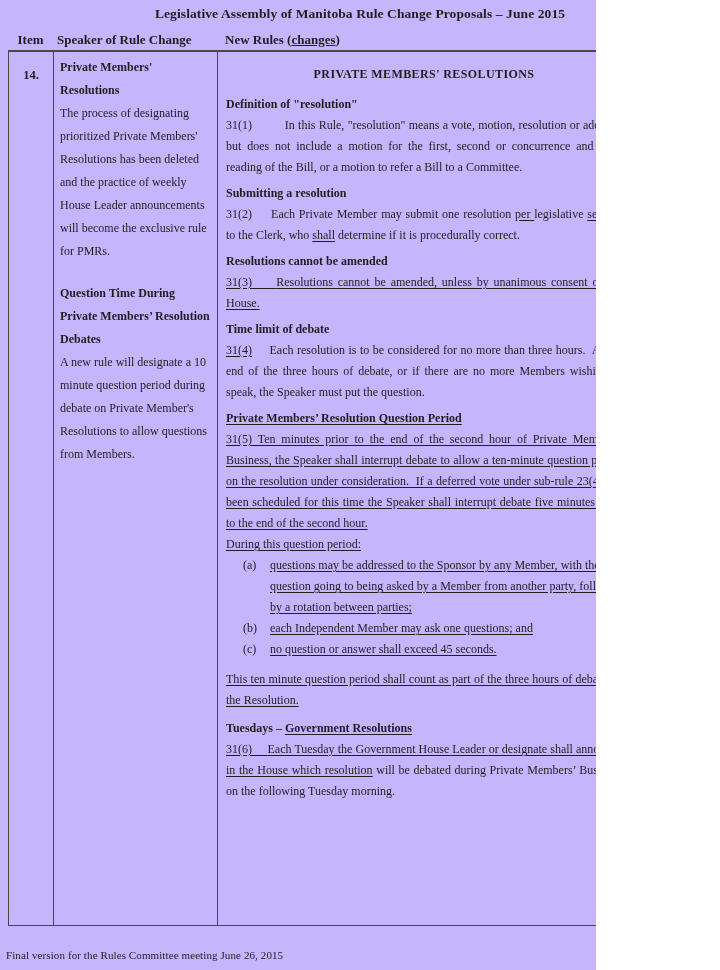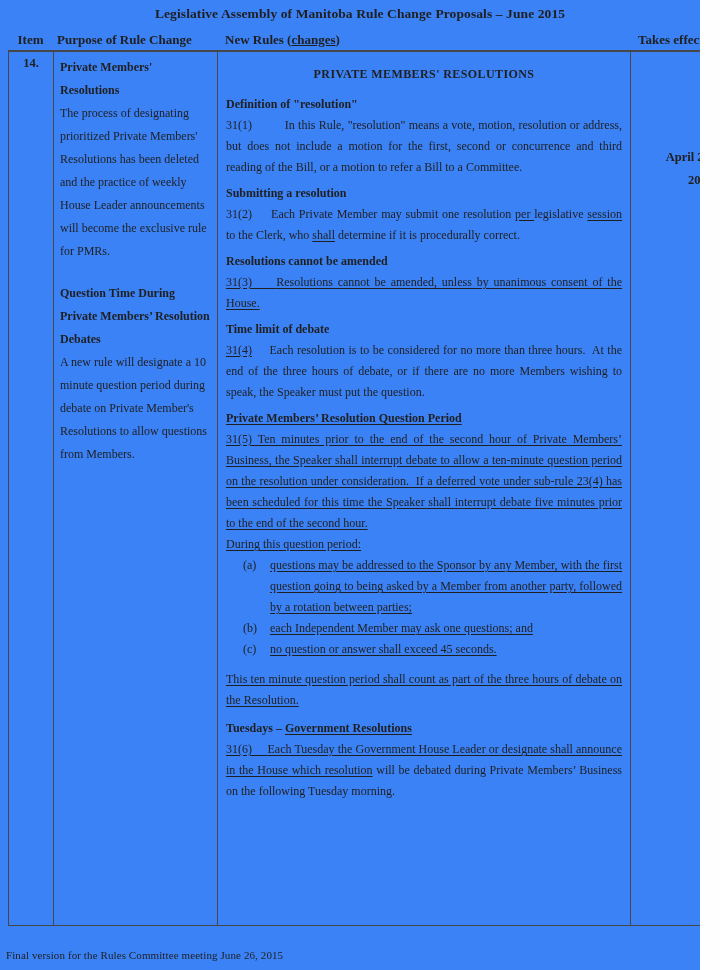--- a/index.html
+++ b/index.html
@@ -1,41 +1,41 @@
 <!DOCTYPE html>
 <html><head>
 <meta charset="utf-8">
 <style>
   html,body{margin:0;padding:0;}
   body{
     width:720px;height:970px;background:#fefefe;
     font-family:"Liberation Serif","DejaVu Serif",serif;
     color:#1f1f1f;
   }
-  .page{position:relative;width:700px;height:970px;overflow:hidden;background:#3b82f6;}
+  .page{position:relative;width:596px;height:970px;overflow:hidden;background:#c4b5fd;}
 
   .title{
     position:absolute;top:6px;left:0;width:720px;text-align:center;
     font-weight:bold;font-size:13.5px;letter-spacing:.1px;
   }
 
   .th{position:absolute;top:32px;font-weight:bold;font-size:13px;white-space:nowrap;}
   .th-item{left:8px;width:45px;text-align:center;}
   .th-purpose{left:57px;}
   .th-rules{left:225px;}
   .th-effect{left:638px;width:82px;text-align:left;}
   .th .u{text-decoration:underline;}
 
   .tbl{
     position:absolute;top:50px;left:8px;width:704px;height:876px;
     box-sizing:border-box;border:1px solid #474747;border-top:2px solid #474747;
   }
   .cell{position:absolute;top:0;bottom:0;box-sizing:border-box;overflow:hidden;}
   .c-item{left:0;width:45px;border-right:1px solid #474747;}
-  .item-num{padding-top:4px;text-align:center;font-weight:bold;font-size:12.5px;}
+  .item-num{padding-top:16px;text-align:center;font-weight:bold;font-size:12.5px;}
   .c-purpose{
     left:45px;width:164px;border-right:1px solid #474747;
     padding:4px 6px 4px 6px;font-size:12px;line-height:23px;
   }
   .c-rules{
     left:209px;width:413px;border-right:1px solid #474747;
     padding:3px 8px 4px 8px;font-size:12px;line-height:21px;
   }
   .c-effect{
     left:622px;width:82px;text-align:right;font-weight:bold;
@@ -63,21 +63,21 @@
 </style>
 </head>
 <body>
 
 <div class="page">
 
   <div class="title">Legislative Assembly of Manitoba Rule Change Proposals – June 2015</div>
 
   <div>
     <div class="th th-item">Item</div>
-    <div class="th th-purpose">Purpose of Rule Change</div>
+    <div class="th th-purpose">Speaker of Rule Change</div>
     <div class="th th-rules"><span>New Rules (</span><span class="u">changes</span><span>)</span></div>
     <div class="th th-effect">Takes effect</div>
   </div>
 
   <div class="tbl">
     <div class="cell c-item">
       <div class="item-num">14.</div>
     </div>
     <div class="cell c-purpose" id="purpose-blocks">
         <div class="blk heading"><span class="run b">Private Members' Resolutions</span></div>

